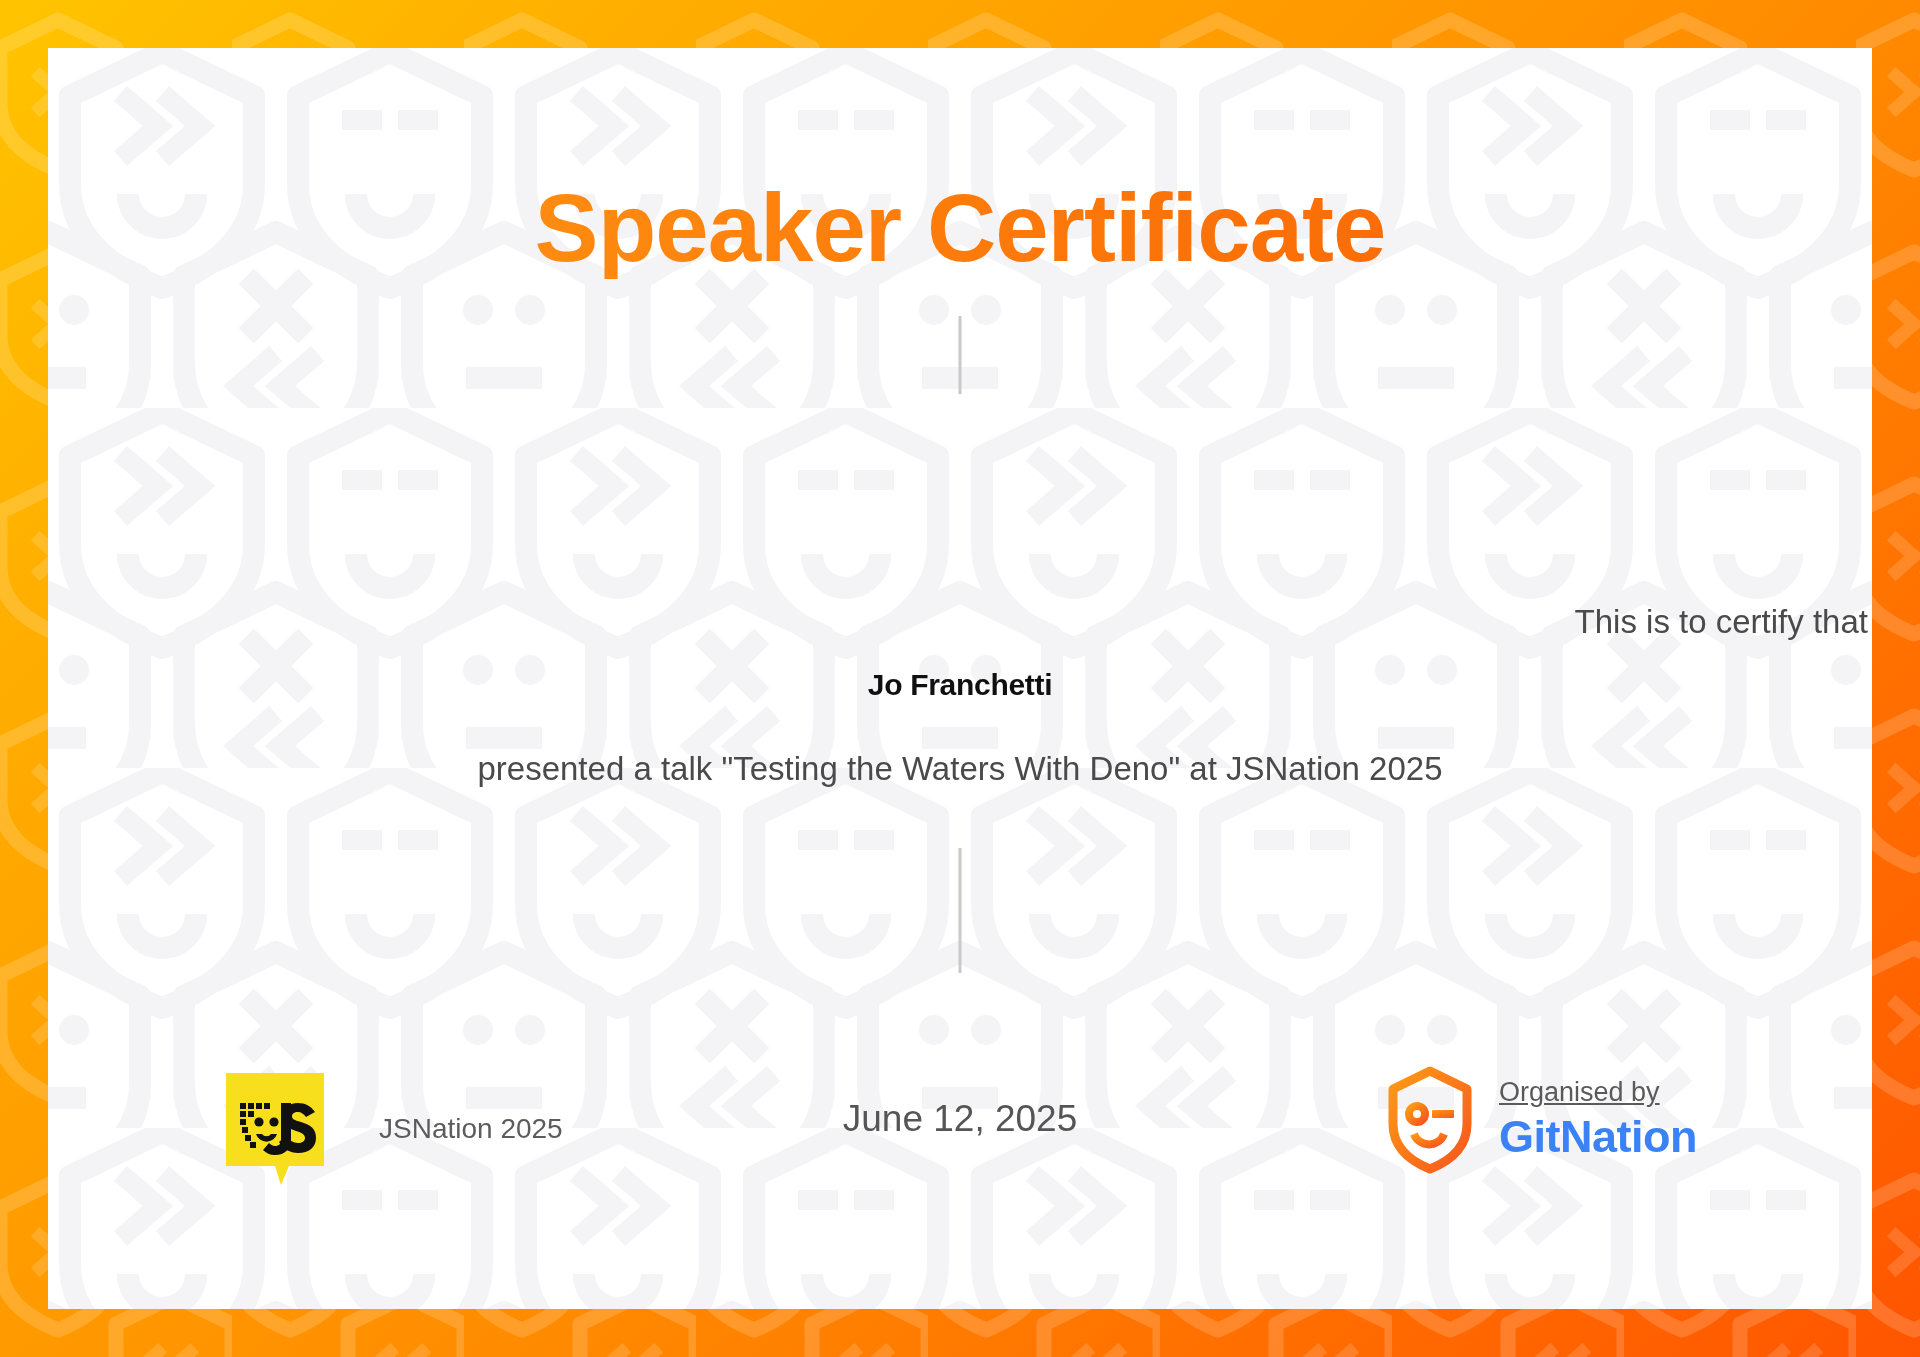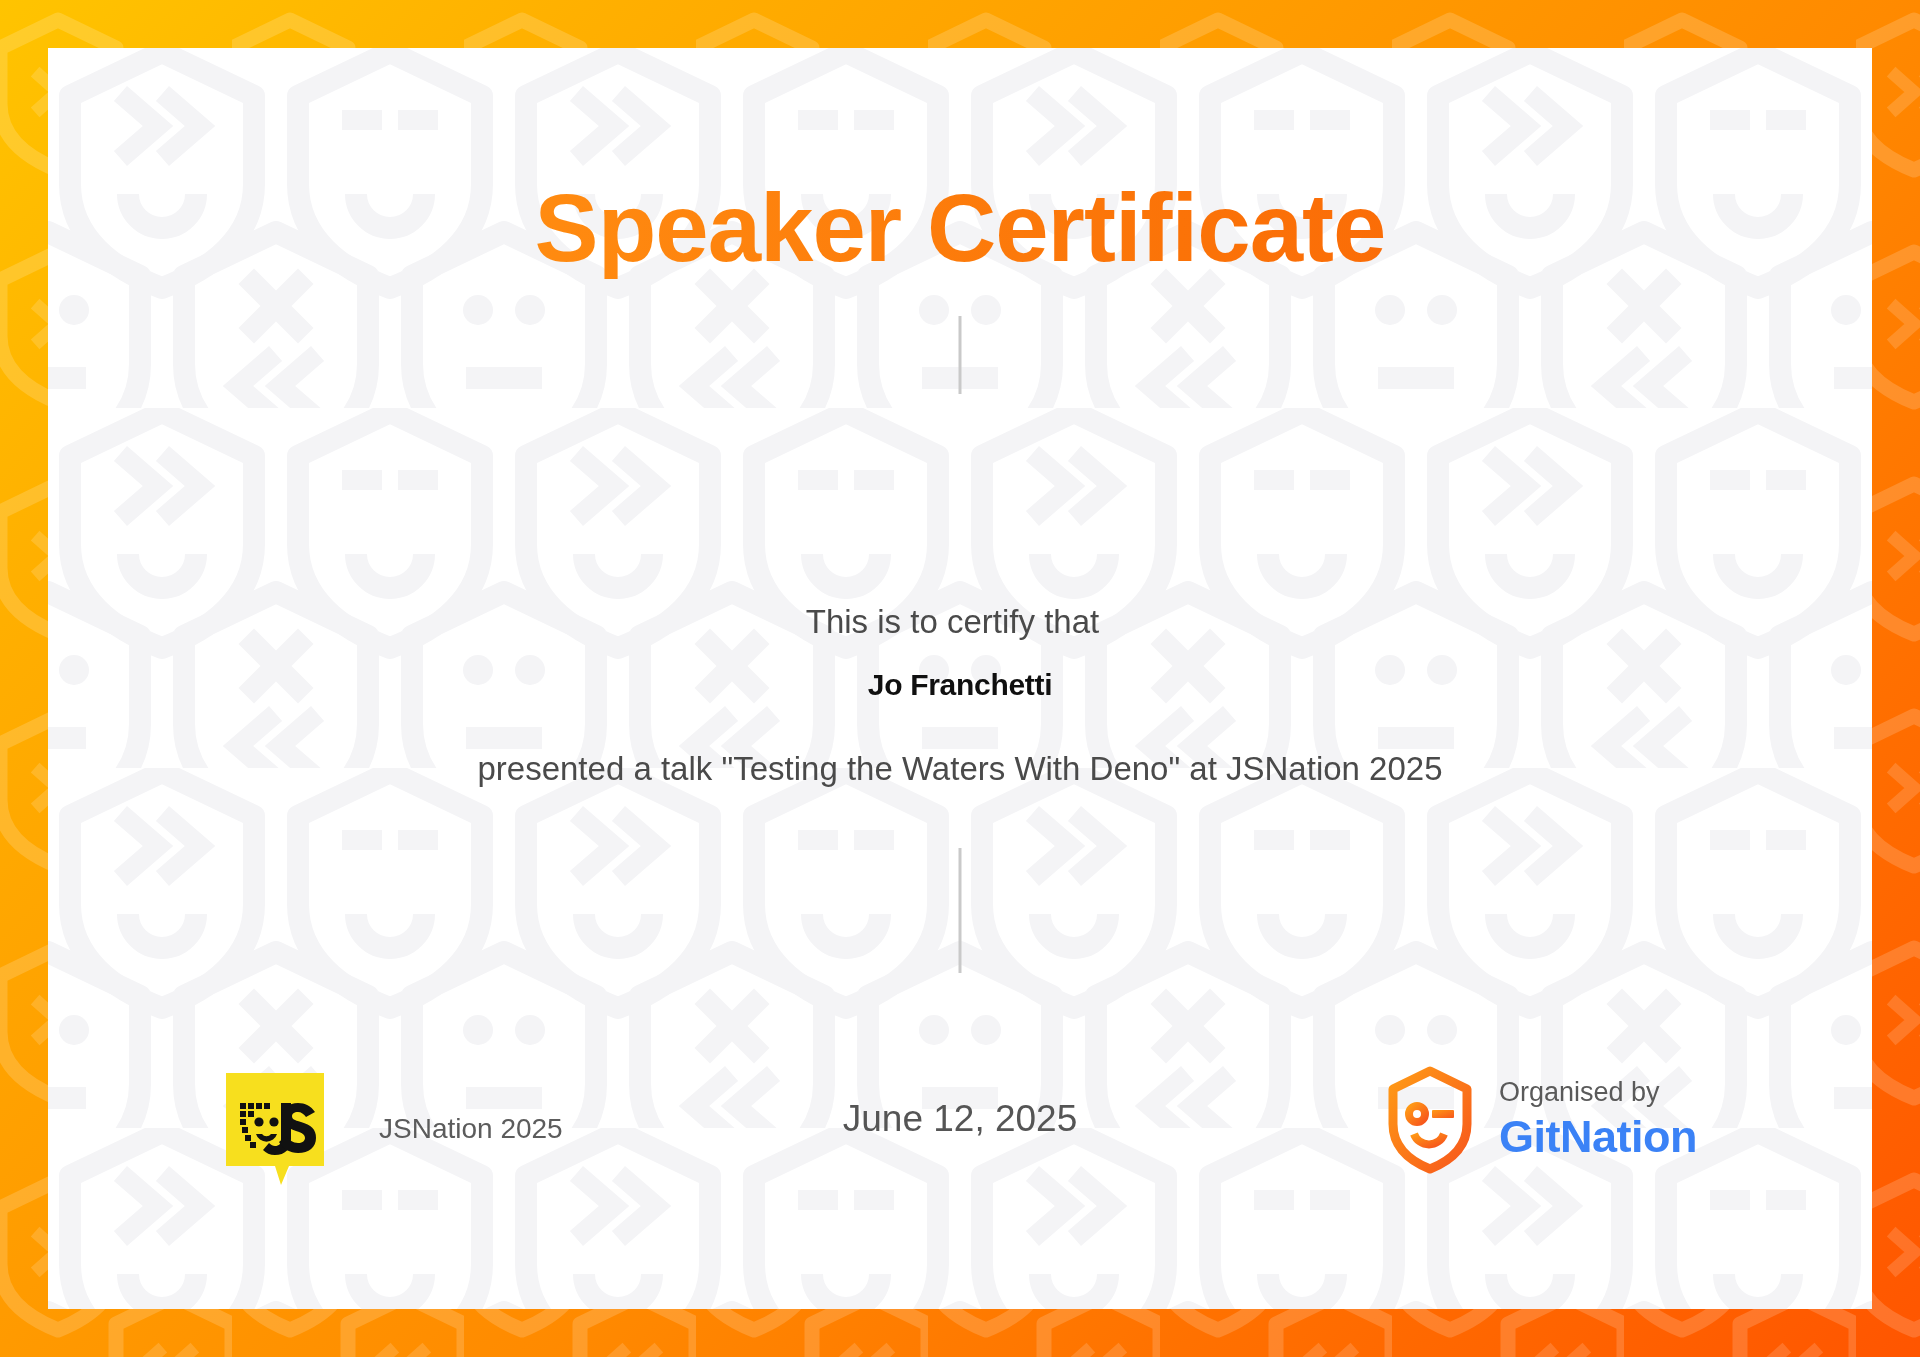--- a/index.html
+++ b/index.html
@@ -86,22 +86,22 @@
     width: 3px;
     background: #c9c9c9;
   }
   #divider-top    { top: 268px; height: 78px; }
   #divider-bottom { top: 800px; height: 125px; }
 
   
   #certify-line {
     position: absolute;
     top: 555px;
-    left: 0; right: 15px;
-    text-align: center;
+    left: 0; right: 4px;
+    text-align: right;
     font-size: 33px;
     color: #4a4a4a;
     font-weight: 400;
   }
 
   #recipient-name {
     position: absolute;
     top: 620px;
     left: 0; right: 0;
     text-align: center;
@@ -162,20 +162,21 @@
     align-items: center;
     gap: 26px;
   }
   #gitnation-shield { width: 86px; height: 108px; display: block; }
   #organiser-text { line-height: 1.1; }
   #organised-by-label {
     font-size: 27px;
     color: #5a5a5a;
     display: block;
     margin-bottom: 4px;
+    text-decoration: underline;
   }
   #gitnation-wordmark {
     font-size: 45px;
     font-weight: bold;
     color: #3b82f6;
     letter-spacing: -0.5px;
     display: block;
     text-align: right;
   }
 </style>

